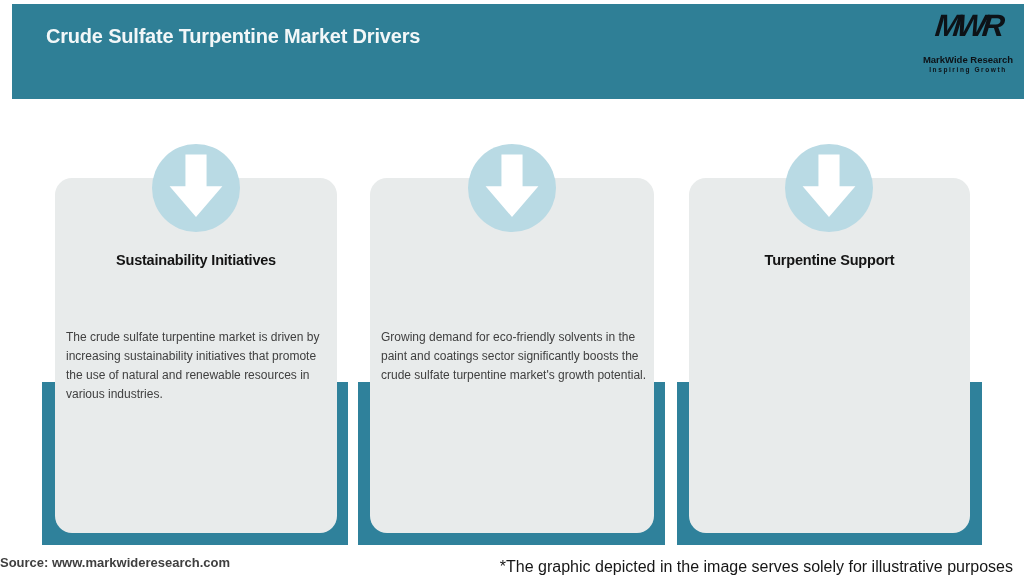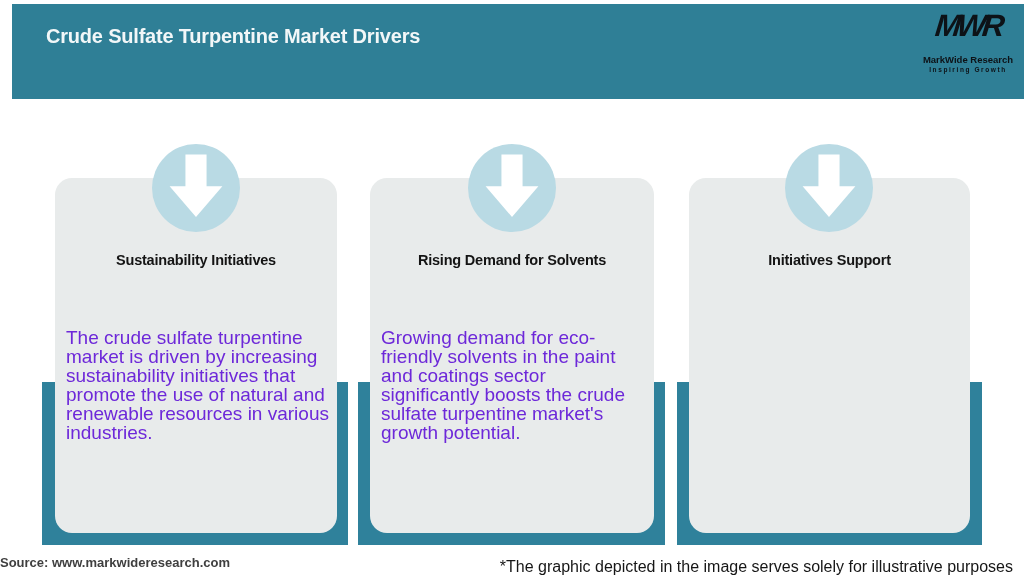--- a/index.html
+++ b/index.html
@@ -89,23 +89,23 @@
     top: 74px; left: 0; right: 0;
     text-align: center;
     font-size: 14.5px;
     font-weight: bold;
     letter-spacing: -0.2px;
     color: #141414;
   }
   .card-body {
     position: absolute;
     top: 150px; left: 11px; right: 7px;
-    font-size: 19px;
+    font-size: 12px;
     line-height: 19px;
-    color: #6d28d9;
+    color: #404040;
     text-align: left;
   }
 
   
   .badge {
     position: absolute;
     top: 144px;
     width: 88px; height: 88px;
     border-radius: 50%;
     background: #B9DAE4;
@@ -153,32 +153,31 @@
     <p class="card-body">The crude sulfate turpentine market is driven by increasing sustainability initiatives that promote the use of natural and renewable resources in various industries.</p>
   </section>
   <div class="badge badge-0">
     <svg viewBox="0 0 100 100" aria-hidden="true">
       <path d="M38 12 L62 12 L62 48 L80 48 L50 83 L20 48 L38 48 Z" fill="#FFFFFF"></path>
     </svg>
   </div>
 
   <div class="shadow shadow-1"></div>
   <section class="card card-1">
-    <h2 class="card-title">Rising Demand for Solvents</h2>
     <p class="card-body">Growing demand for eco-friendly solvents in the paint and coatings sector significantly boosts the crude sulfate turpentine market's growth potential.</p>
   </section>
   <div class="badge badge-1">
     <svg viewBox="0 0 100 100" aria-hidden="true">
       <path d="M38 12 L62 12 L62 48 L80 48 L50 83 L20 48 L38 48 Z" fill="#FFFFFF"></path>
     </svg>
   </div>
 
   <div class="shadow shadow-2"></div>
   <section class="card card-2">
-    <h2 class="card-title">Initiatives Support</h2>
+    <h2 class="card-title">Turpentine Support</h2>
   </section>
   <div class="badge badge-2">
     <svg viewBox="0 0 100 100" aria-hidden="true">
       <path d="M38 12 L62 12 L62 48 L80 48 L50 83 L20 48 L38 48 Z" fill="#FFFFFF"></path>
     </svg>
   </div>
 
   <footer>
     <div class="source">Source: www.markwideresearch.com</div>
     <div class="disclaimer">*The graphic depicted in the image serves solely for illustrative purposes</div>

